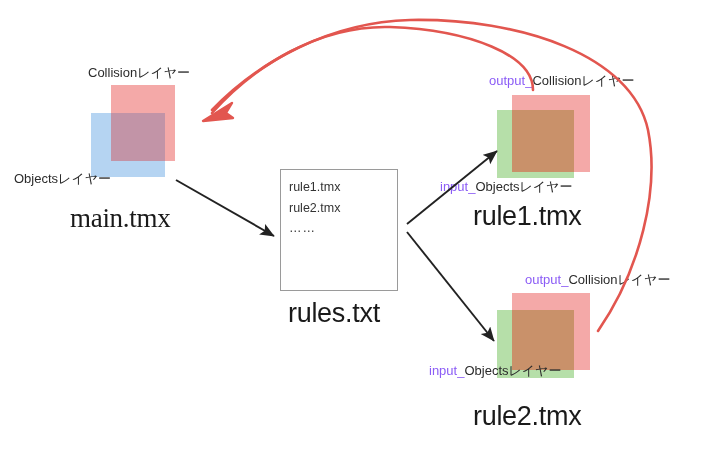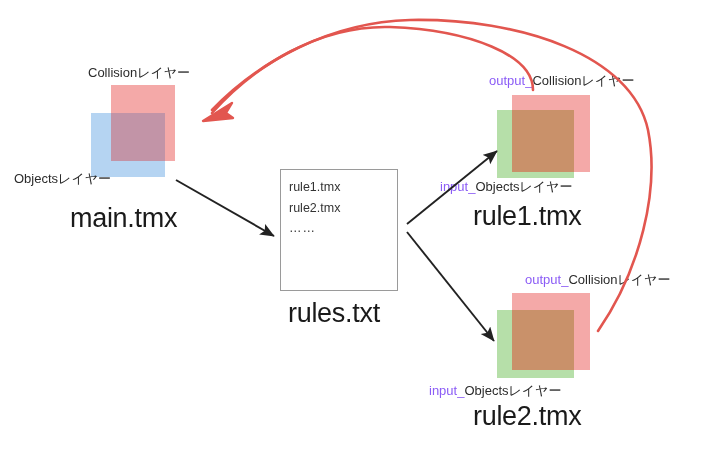--- a/index.html
+++ b/index.html
@@ -68,21 +68,21 @@
     <span class="lbl" style="left:88px; top:66px;">Collisionレイヤー</span>
 
     <div class="layer-rect" style="left:111px; top:85px; width:64px; height:76px; background:#f4a9a8;"></div>
 
     <div class="layer-rect" style="left:91px; top:113px; width:74px; height:64px; background:#a8cdf0; opacity:0.85;"></div>
 
     <div class="layer-rect" style="left:111px; top:113px; width:54px; height:48px; background:#c294a7;"></div>
 
     <span class="lbl" style="left:14px; top:172px;">Objectsレイヤー</span>
 
-    <span class="title" style="left:70px; top:205px;">main.tmx</span>
+    <span class="title" style="left:70px; top:205px;font-family:Liberation Serif, serif;">main.tmx</span>
   </div>
 
   <div>
     <div class="txtbox" style="left:280px; top:169px; width:118px; height:122px;">
       <span class="txtbox-line" style="left:8px; top:11px;">rule1.tmx</span>
       <span class="txtbox-line" style="left:8px; top:32px;">rule2.tmx</span>
       <span class="txtbox-line" style="left:8px; top:52px; letter-spacing:1px;">……</span>
     </div>
 
     <span class="title" style="left:288px; top:300px;">rules.txt</span>
@@ -104,21 +104,21 @@
 
   <div>
     <span class="lbl" style="left:525px; top:273px;"><span class="accent">output_</span><span>Collisionレイヤー</span></span>
 
     <div class="layer-rect" style="left:512px; top:293px; width:78px; height:77px; background:#f4a9a8;"></div>
 
     <div class="layer-rect" style="left:497px; top:310px; width:77px; height:68px; background:#aedca0; opacity:0.9;"></div>
 
     <div class="layer-rect" style="left:512px; top:310px; width:62px; height:60px; background:#c9916a;"></div>
 
-    <span class="lbl" style="left:429px; top:384px;"><span class="accent">input_</span><span>Objectsレイヤー</span></span>
+    <span class="lbl" style="left:429px; top:364px;"><span class="accent">input_</span><span>Objectsレイヤー</span></span>
 
     <span class="title" style="left:473px; top:403px;">rule2.tmx</span>
   </div>
 
   <svg class="overlay" viewBox="0 0 720 451" xmlns="http://www.w3.org/2000/svg">
     <defs>
       <marker id="ah-black" markerWidth="9" markerHeight="9" refX="7.2" refY="3.2" orient="auto" markerUnits="strokeWidth">
         <path d="M0,0 L7.6,3.2 L0,6.4 L1.6,3.2 Z" fill="#222222"></path>
       </marker>
     </defs>

